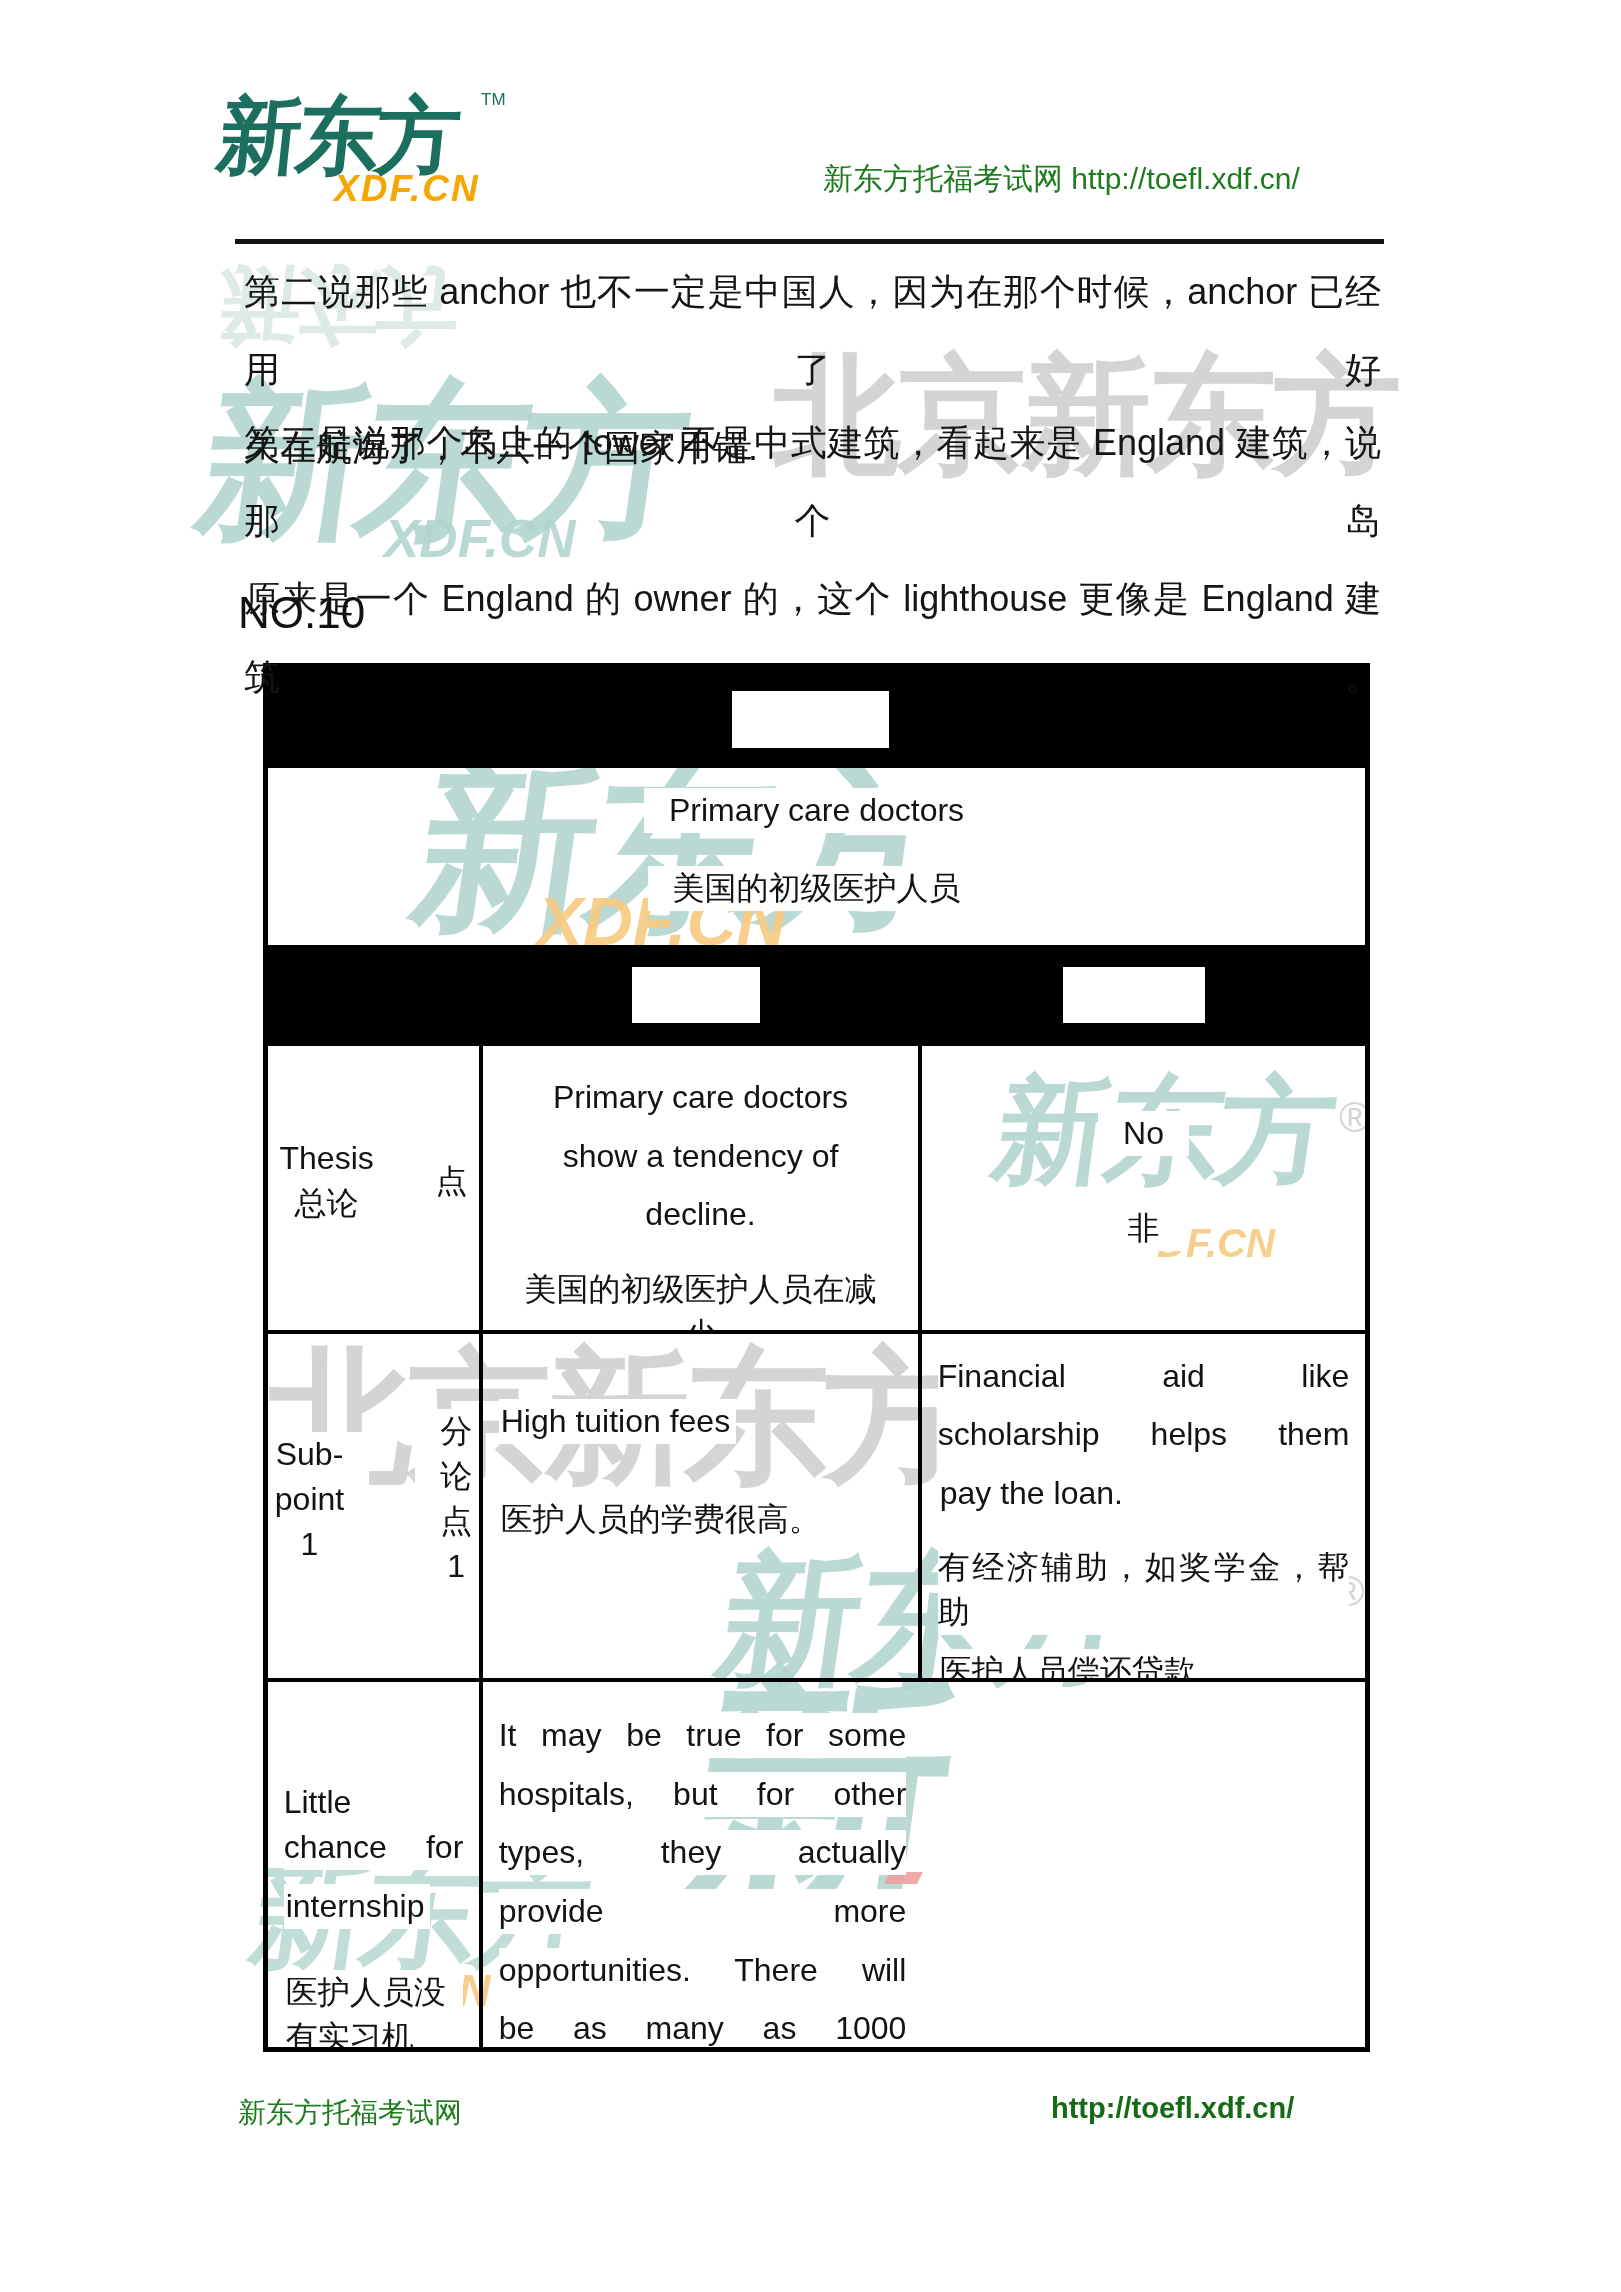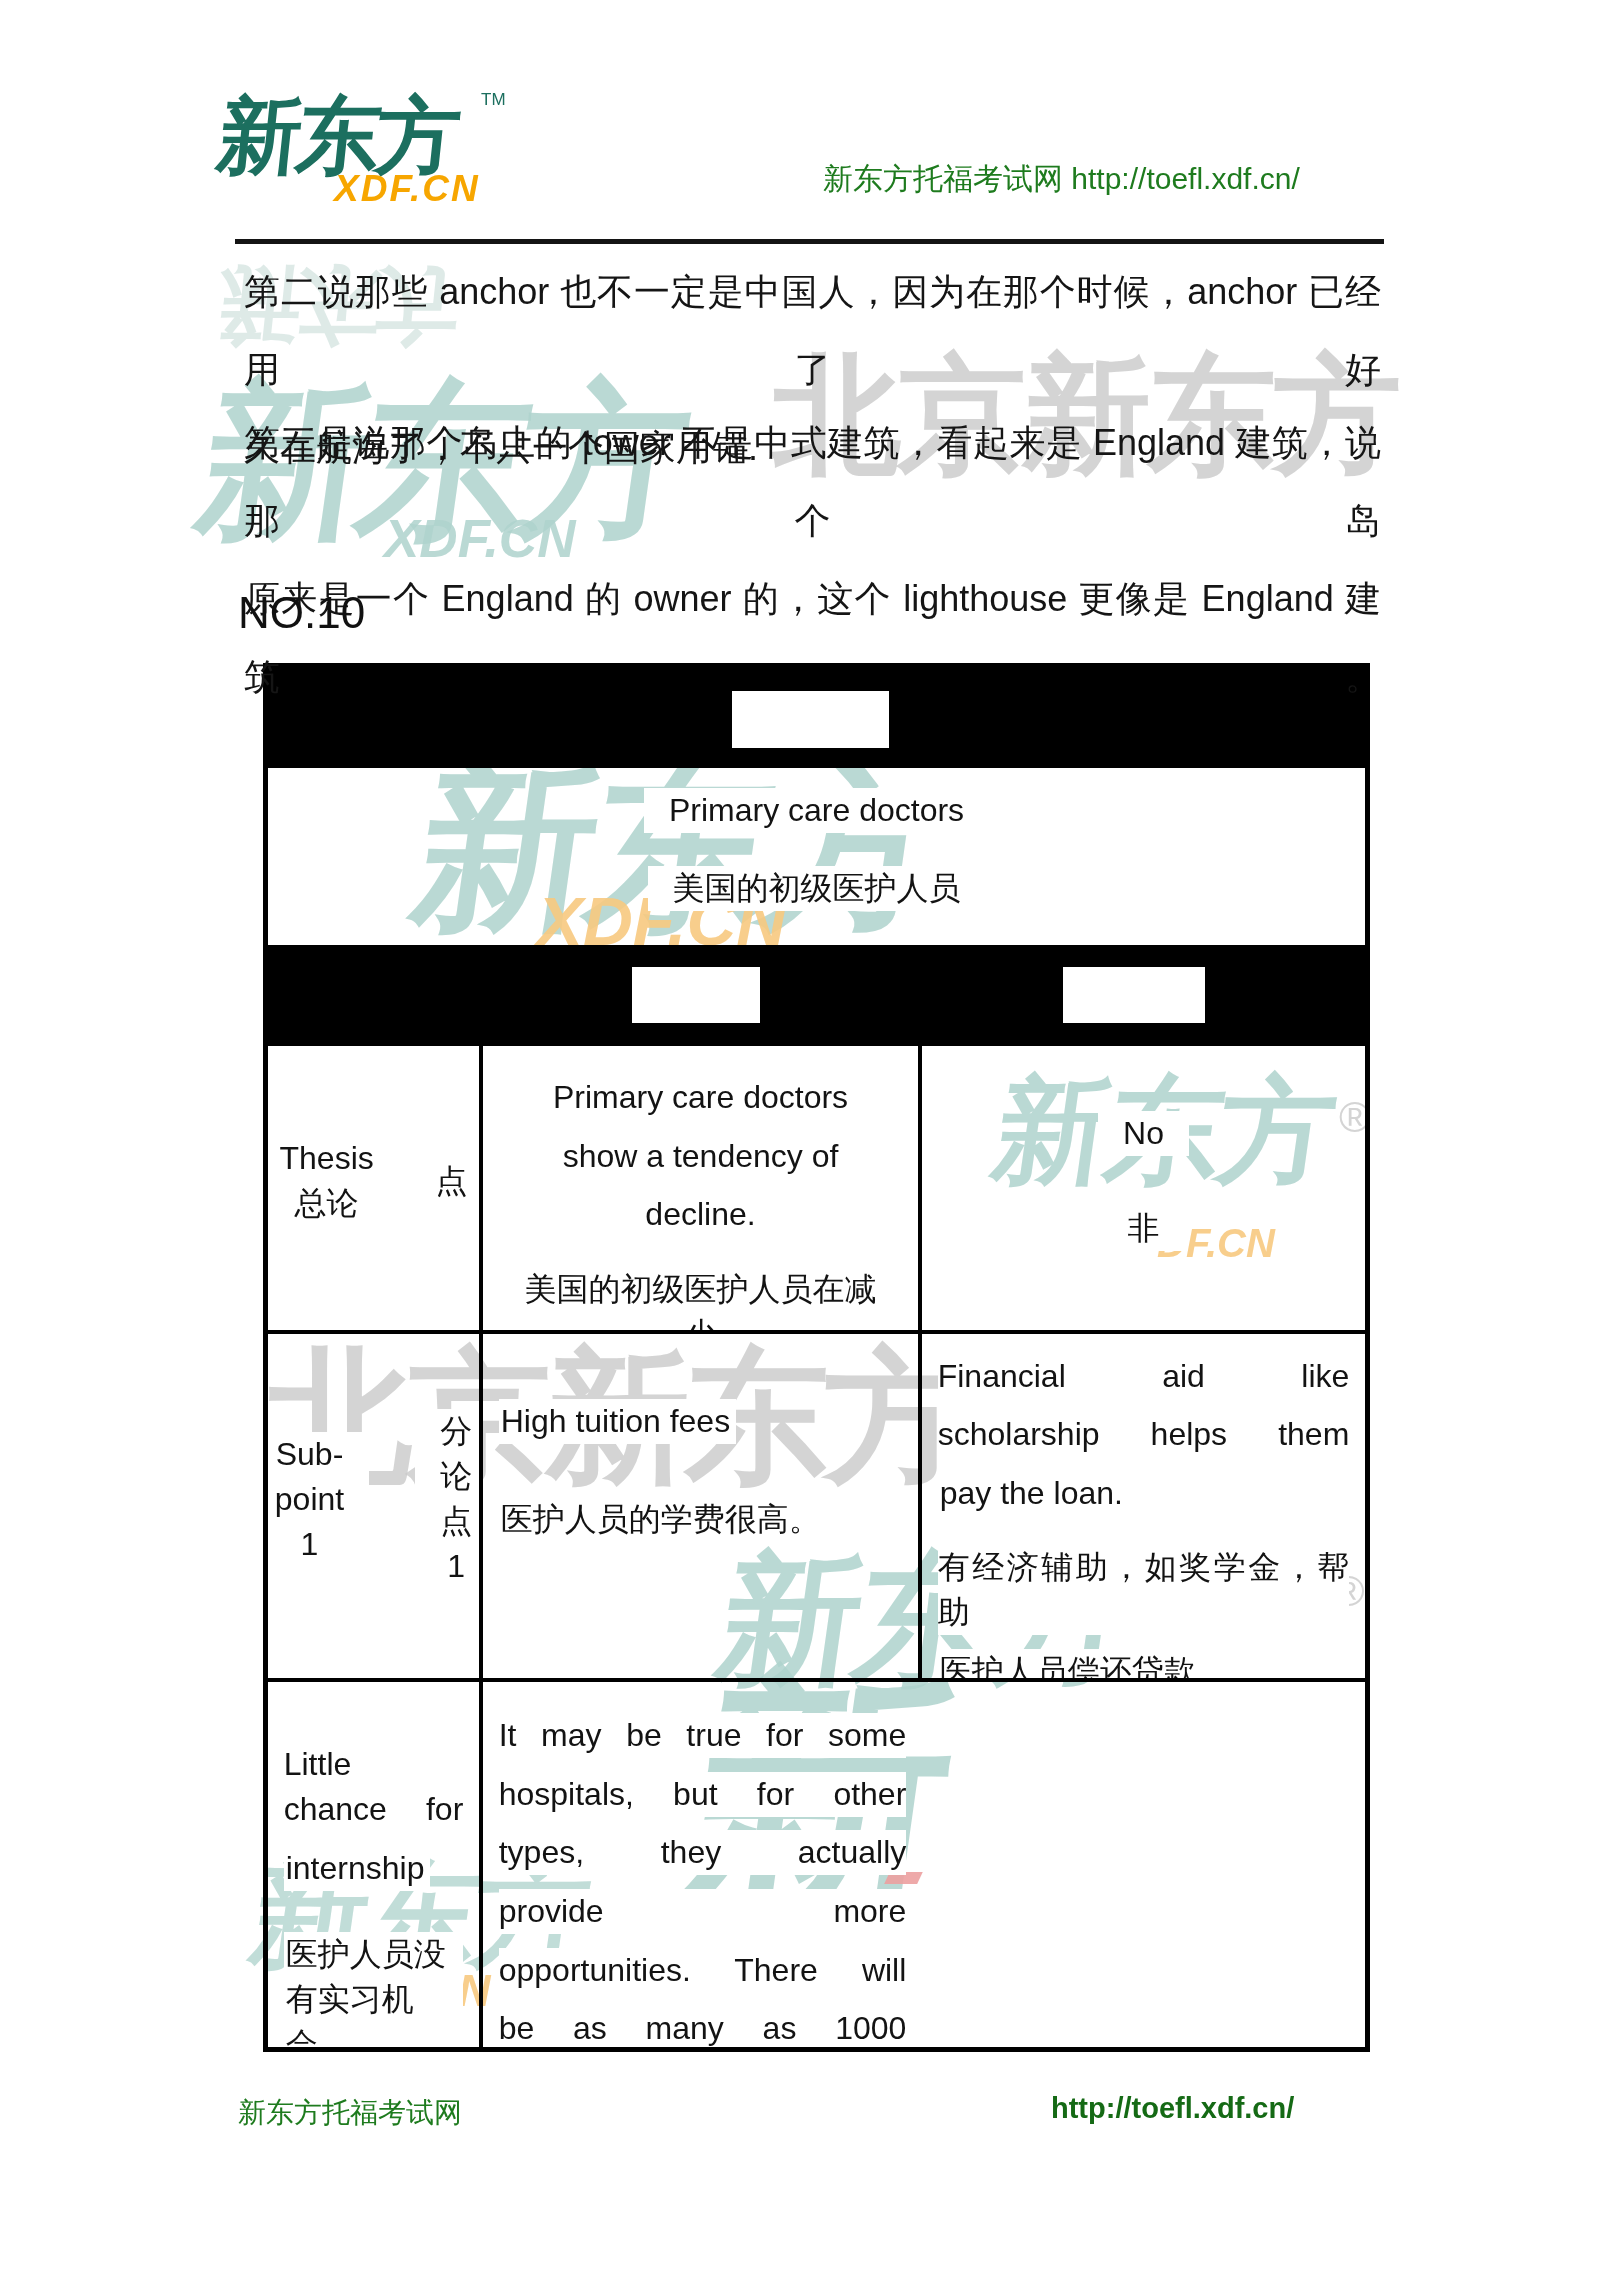--- a/index.html
+++ b/index.html
@@ -62,21 +62,21 @@
   .just-line > span { display:block; text-align:justify; text-align-last:justify; }
   .gap16 { height:15.7px; } .gap28 { height:27.4px; } .gap40 { height:39px; }
 
   .label-cell { display:flex; flex-direction:row; align-items:center; justify-content:center; }
   .g12 { gap:11.8px; } .g47 { gap:46px; } .g22 { gap:21.6px; }
   .resp-center { display:flex; flex-direction:column; align-items:center; justify-content:center; gap:36px; }
 
   .pt30  { padding-top:29px; }
   .pt20  { padding-top:19.6px; }
   .pt66  { padding-top:65px; }
-  .pt100 { padding-top:60px; }
+  .pt100 { padding-top:98px; }
   .pt32  { padding-top:31px; }
 
   
   .footer-site { position:absolute; left:238px; top:2094px; font-size:28px; color:#1e7b1e; z-index:3; }
   .footer-url  { position:absolute; left:1051px; top:2092px; font-size:29px; font-weight:bold; color:#156a15; z-index:3; }
 </style>
 </head>
 <body>
 
 <div class="wm wm-teal wm-skew" style="left:201px; top:377px; font-size:169px; letter-spacing:-9.8px;">新东方</div>

